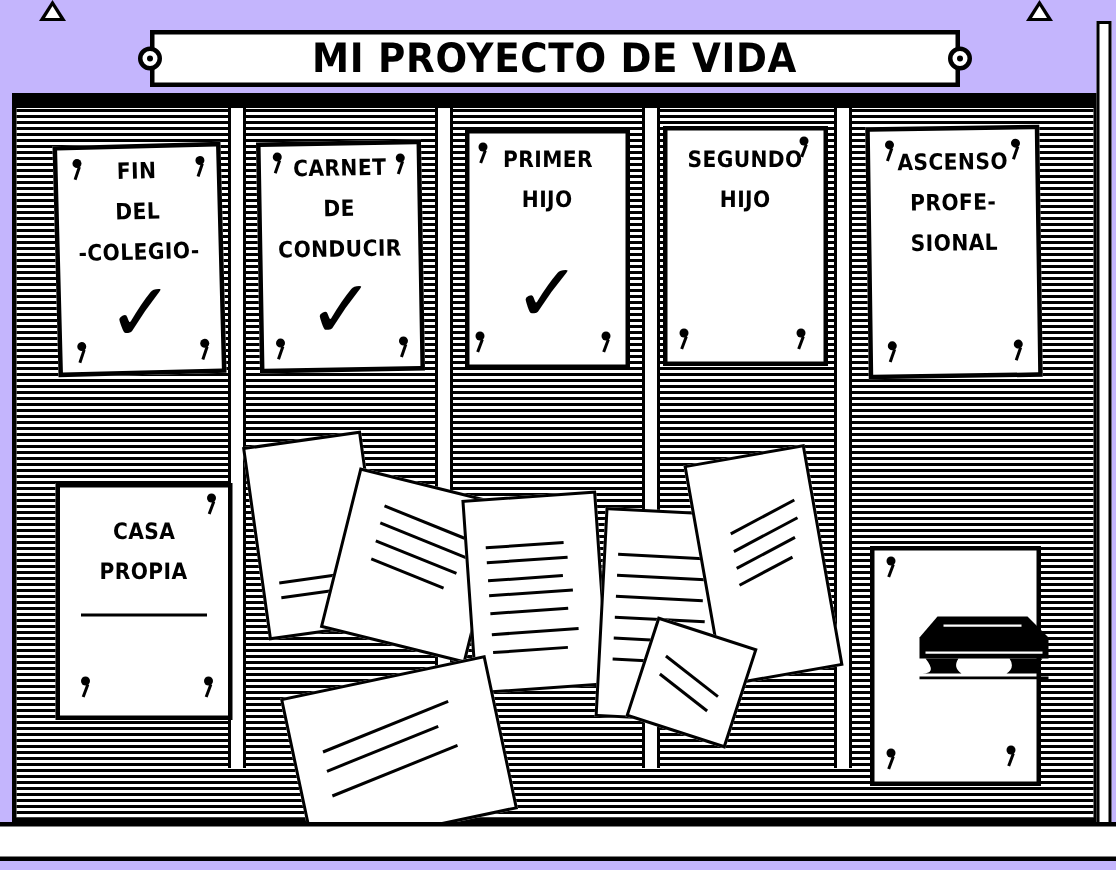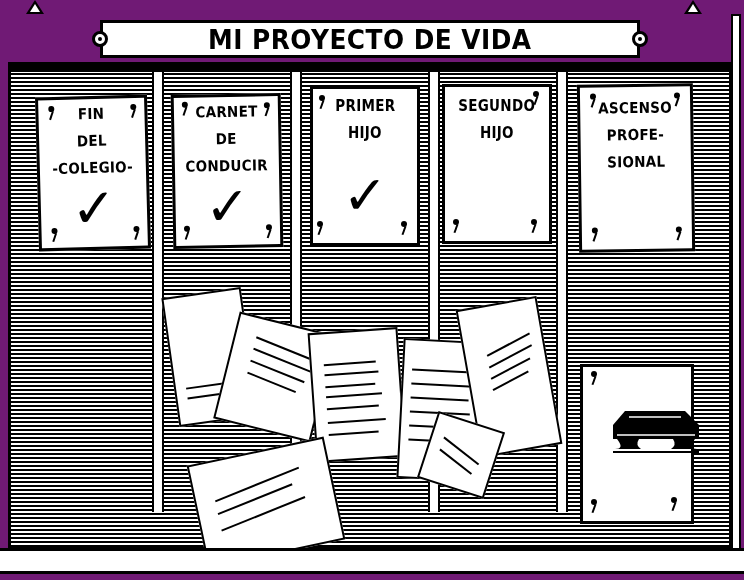--- a/index.html
+++ b/index.html
@@ -1,17 +1,17 @@
 <!DOCTYPE html>
 <html><head>
 <meta charset="utf-8">
 <style>
   html, body { margin: 0; padding: 0; background: #ffffff; }
   body { width: 744px; height: 580px; position: relative; overflow: hidden; font-family: "Liberation Sans", sans-serif; }
-  .scene { position: absolute; left: 0; top: 0; width: 744px; height: 580px; background: #701a75; }
+  .scene { position: absolute; left: 0; top: 0; width: 744px; height: 580px; background: #c4b5fd; }
   .hatch {
     background-color: #ffffff;
     background-image: repeating-linear-gradient(to bottom, #000 0px, #000 2px, #fff 2px, #fff 4px);
   }
   .board { position: absolute; left: 8px; top: 62px; width: 724px; height: 486px; border: 3px solid #000; box-sizing: border-box; }
   .rail-top { position: absolute; left: 8px; top: 62px; width: 724px; height: 10px; background: #000; }
   .right-frame { position: absolute; left: 731px; top: 14px; width: 10px; height: 540px; border: 2px solid #000; background: #fff; box-sizing: border-box; }
   .bottom-ledge { position: absolute; left: 0; top: 548px; width: 744px; height: 26px; background: #fff; border-top: 3px solid #000; border-bottom: 3px solid #000; box-sizing: border-box; }
   .hanger { position: absolute; top: 0; width: 0; height: 0; border-left: 9px solid transparent; border-right: 9px solid transparent; border-bottom: 14px solid #000; }
   .hanger::after { content: ""; position: absolute; left: -5px; top: 4px; border-left: 5px solid transparent; border-right: 5px solid transparent; border-bottom: 8px solid #fff; }
@@ -101,20 +101,29 @@
     <div class="pin" style="left:10px; top:6px;"></div>
     <div class="pin" style="right:10px; top:6px;"></div>
     <div class="pin" style="left:10px; bottom:16px;"></div>
     <div class="pin" style="right:10px; bottom:16px;"></div>
     <div style="height:8px;"></div>
     <span class="card-line">ASCENSO</span>
     <span class="card-line">PROFE-</span>
     <span class="card-line">SIONAL</span>
   </div>
 
+  <div class="card" style="left:37px; top:322px; width:118px; height:158px;">
+    <div class="pin" style="right:8px; top:4px;"></div>
+    <div class="pin" style="left:14px; bottom:20px;"></div>
+    <div class="pin" style="right:10px; bottom:20px;"></div>
+    <div style="height:16px;"></div>
+    <span class="card-line">CASA</span>
+    <span class="card-line">PROPIA</span>
+    <div class="underline"></div>
+  </div>
 
   <div class="card" style="left:580px; top:364px; width:114px; height:160px;">
     <div class="pin" style="left:8px; top:4px;"></div>
     <div class="pin" style="left:8px; bottom:16px;"></div>
     <div class="pin" style="right:14px; bottom:18px;"></div>
     <svg class="coffin" viewBox="0 0 90 44">
       <path d="M14 2 L74 2 L88 16 L88 30 L2 30 L2 16 Z" fill="#000"></path>
       <line x1="18" y1="8" x2="70" y2="8" stroke="#fff" stroke-width="1.5"></line>
       <line x1="6" y1="26" x2="84" y2="26" stroke="#fff" stroke-width="1.5"></line>
       <path d="M6 30 Q14 40 4 40 L30 40 Q24 36 28 30 Z" fill="#000"></path>

